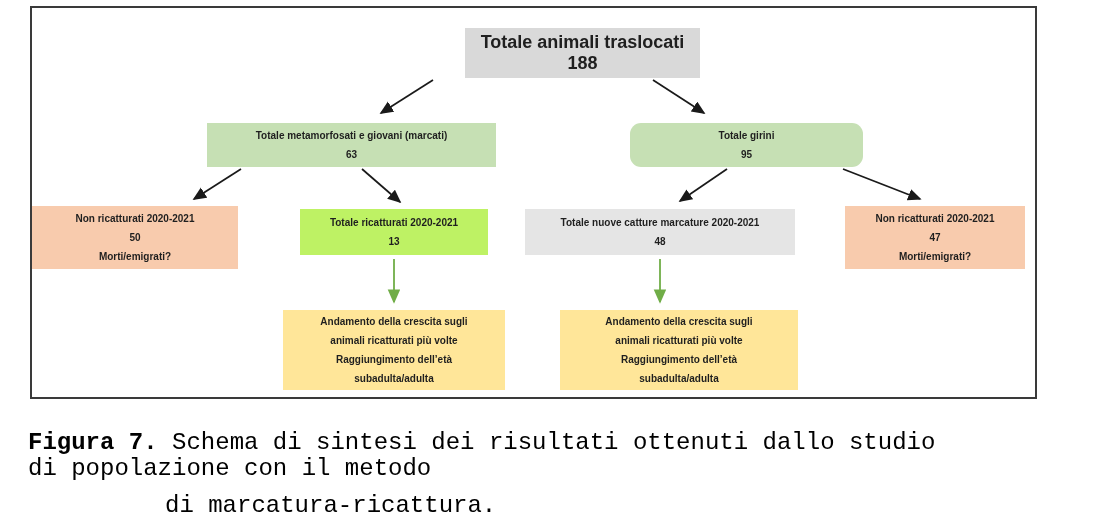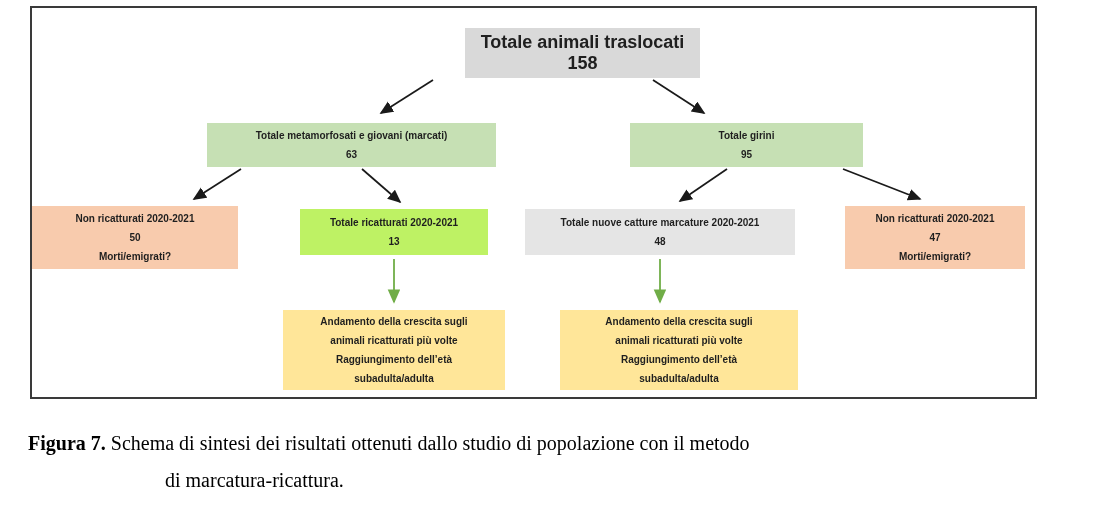--- a/index.html
+++ b/index.html
@@ -32,33 +32,33 @@
     align-items: center;
     text-align: center;
     color: #1f1f1f;
     font-weight: bold;
     font-size: 10px;
     line-height: 19px;
   }
   .node .line { white-space: nowrap; }
   .n-root        { left:425px; top:28px;  width:235px; height:50px; font-size:18px; line-height:21px;margin-left:40px; }
   .n-meta        { left:207px; top:123px; width:289px; height:44px; }
-  .n-girini      { left:630px; top:123px; width:233px; height:44px; }
+  .n-girini      { left:630px; top:123px; width:233px; height:44px;border-radius:11px; }
   .n-nonric-sx   { left:32px;  top:206px; width:206px; height:63px; }
   .n-ricatt      { left:300px; top:209px; width:188px; height:46px; }
   .n-nuove       { left:525px; top:209px; width:270px; height:46px; }
   .n-nonric-dx   { left:845px; top:206px; width:180px; height:63px; }
   .n-andamento-sx{ left:283px; top:310px; width:222px; height:80px; }
   .n-andamento-dx{ left:560px; top:310px; width:238px; height:80px; }
   .caption {
     position: absolute;
     left: 28px; top: 430px;
     width: 940px;
-    font-family: Liberation Serif, serif;
-    font-size: 20px;
+    font-family: Liberation Mono, monospace;
+    font-size: 24px;
     line-height: 26px;
     color: #000000;
   }
   .caption .cap-label { font-weight: bold; }
   .caption .cap-line2 { margin-left: 137px; margin-top: 11px; }
 </style>
 </head>
 <body>
 
 <div class="canvas">
@@ -79,21 +79,21 @@
     <line x1="241" y1="169" x2="194" y2="199" stroke="#1a1a1a" stroke-width="1.7" marker-end="url(#mBlack)"></line>
     <line x1="362" y1="169" x2="400" y2="202" stroke="#1a1a1a" stroke-width="1.7" marker-end="url(#mBlack)"></line>
     <line x1="727" y1="169" x2="680" y2="201" stroke="#1a1a1a" stroke-width="1.7" marker-end="url(#mBlack)"></line>
     <line x1="843" y1="169" x2="920" y2="199" stroke="#1a1a1a" stroke-width="1.7" marker-end="url(#mBlack)"></line>
     <line x1="394" y1="259" x2="394" y2="302" stroke="#70ad47" stroke-width="1.8" marker-end="url(#mGreen)"></line>
     <line x1="660" y1="259" x2="660" y2="302" stroke="#70ad47" stroke-width="1.8" marker-end="url(#mGreen)"></line>
   </svg>
 
   <div class="node n-root" style="background-color: rgb(217, 217, 217);">
     <div class="line">Totale animali traslocati</div>
-    <div class="line">158</div>
+    <div class="line">188</div>
   </div>
 
   <div class="node n-meta" style="background-color: rgb(198, 224, 180);">
     <div class="line">Totale metamorfosati e giovani (marcati)</div>
     <div class="line">63</div>
   </div>
 
   <div class="node n-girini" style="background-color: rgb(198, 224, 180);">
     <div class="line">Totale girini</div>
     <div class="line">95</div>

